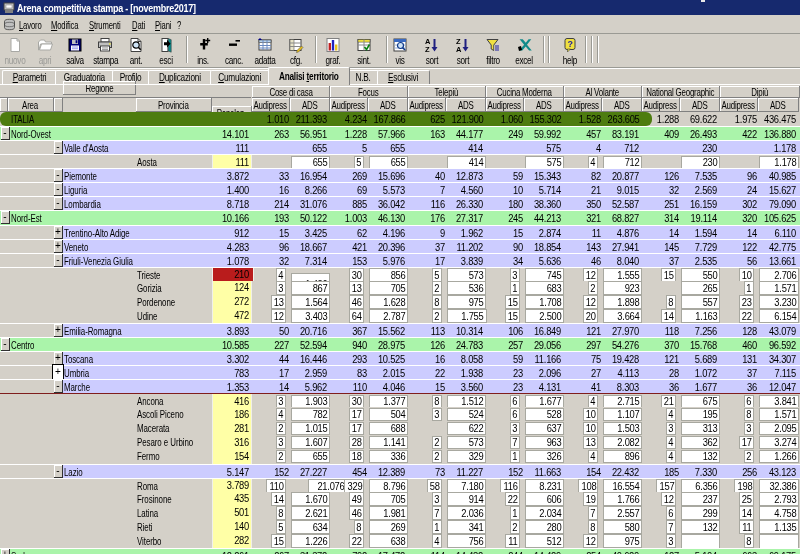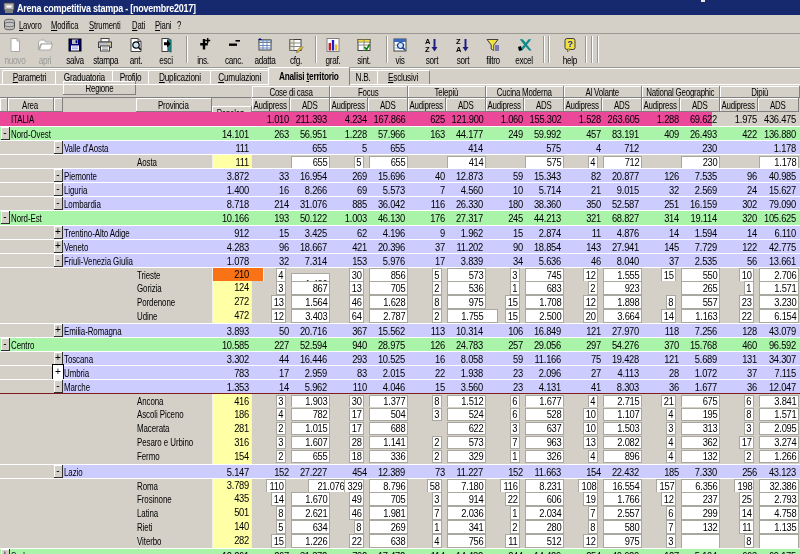--- a/index.html
+++ b/index.html
@@ -265,21 +265,21 @@
     </div>
 <div class="hdr" style="left:680px;top:98px;width:39px;height:13px">
       <span>ADS</span>
     </div>
 <div class="hdr" style="left:720px;top:98px;width:37px;height:13px">
       <span>Audipress</span>
     </div>
 <div class="hdr" style="left:758px;top:98px;width:40px;height:13px">
       <span>ADS</span>
     </div>
-<div class="abs" style="left:0;top:112.0px;width:712px;height:14.1px;background:#ec4899;">
+<div class="abs" style="left:0;top:112.0px;width:652px;height:14.1px;background:#4d7c0f;border-radius:6px;">
       <div class="lbl" style="left:11px;top:0px">ITALIA</div>
       <div class="num" style="left:252px;top:0;width:37px">1.010</div>
       <div class="num" style="left:290px;top:0;width:37px">211.393</div>
       <div class="num" style="left:330px;top:0;width:37px">4.234</div>
       <div class="num" style="left:368px;top:0;width:37px">167.866</div>
       <div class="num" style="left:408px;top:0;width:37px">625</div>
       <div class="num" style="left:446px;top:0;width:37px">121.900</div>
       <div class="num" style="left:486px;top:0;width:37px">1.060</div>
       <div class="num" style="left:524px;top:0;width:37px">155.302</div>
       <div class="num" style="left:564px;top:0;width:37px">1.528</div>
@@ -490,21 +490,21 @@
       <div class="num" style="left:524px;top:0;width:37px">5.636</div>
       <div class="num" style="left:564px;top:0;width:37px">46</div>
       <div class="num" style="left:602px;top:0;width:37px">8.040</div>
       <div class="num" style="left:642px;top:0;width:37px">37</div>
       <div class="num" style="left:680px;top:0;width:37px">2.535</div>
       <div class="num" style="left:720px;top:0;width:37px">56</div>
       <div class="num" style="left:758px;top:0;width:38px">13.661</div>
     </div>
 <div class="abs" style="left:0;top:266.7px;width:800px;height:14.1px;background:#d4d0c8;border-top:1px solid #fff;">
       <div class="lbl" style="left:137px;top:0px">Trieste</div>
-      <div class="box" style="left:212px;top:0;width:36px;height:13.1px;background:#f97316;border-color:#f0f0ea;border-top:none;border-bottom:1px solid #e8e4a0;padding-right:14px;padding-top:1.5px">
+      <div class="box" style="left:212px;top:0;width:36px;height:13.1px;background:#b91c1c;border-color:#f0f0ea;border-top:none;border-bottom:1px solid #e8e4a0;padding-right:4px;padding-top:1.5px">
         <span>210</span>
       </div>
       <div class="box" style="left:276.3px;top:0.5px;width:6.2px;height:11px;padding-right:1.5px;padding-top:0.5px">
         <span>4</span>
       </div>
       <div class="box" style="left:291px;top:5px;width:35.5px;height:11px;padding-right:1.5px;padding-top:5px">
         <span>1.480</span>
       </div>
       <div class="box" style="left:349.1px;top:0.5px;width:11.4px;height:11px;padding-right:1.5px;padding-top:0.5px">
         <span>30</span>
@@ -649,21 +649,21 @@
       </div>
       <div class="box" style="left:349.1px;top:0.5px;width:11.4px;height:11px;padding-right:1.5px;padding-top:0.5px">
         <span>64</span>
       </div>
       <div class="box" style="left:369px;top:0.5px;width:35.5px;height:11px;padding-right:1.5px;padding-top:0.5px">
         <span>2.787</span>
       </div>
       <div class="box" style="left:432.3px;top:0.5px;width:6.2px;height:11px;padding-right:1.5px;padding-top:0.5px">
         <span>2</span>
       </div>
-      <div class="box" style="left:447px;top:0.5px;width:35.5px;height:11px;padding-right:13px;padding-top:0.5px">
+      <div class="box" style="left:447px;top:0.5px;width:35.5px;height:11px;padding-right:2px;padding-top:0.5px">
         <span>1.755</span>
       </div>
       <div class="box" style="left:505.1px;top:0.5px;width:11.4px;height:11px;padding-right:1.5px;padding-top:0.5px">
         <span>15</span>
       </div>
       <div class="box" style="left:525px;top:0.5px;width:35.5px;height:11px;padding-right:1.5px;padding-top:0.5px">
         <span>2.500</span>
       </div>
       <div class="box" style="left:583.1px;top:0.5px;width:11.4px;height:11px;padding-right:1.5px;padding-top:0.5px">
         <span>20</span>

